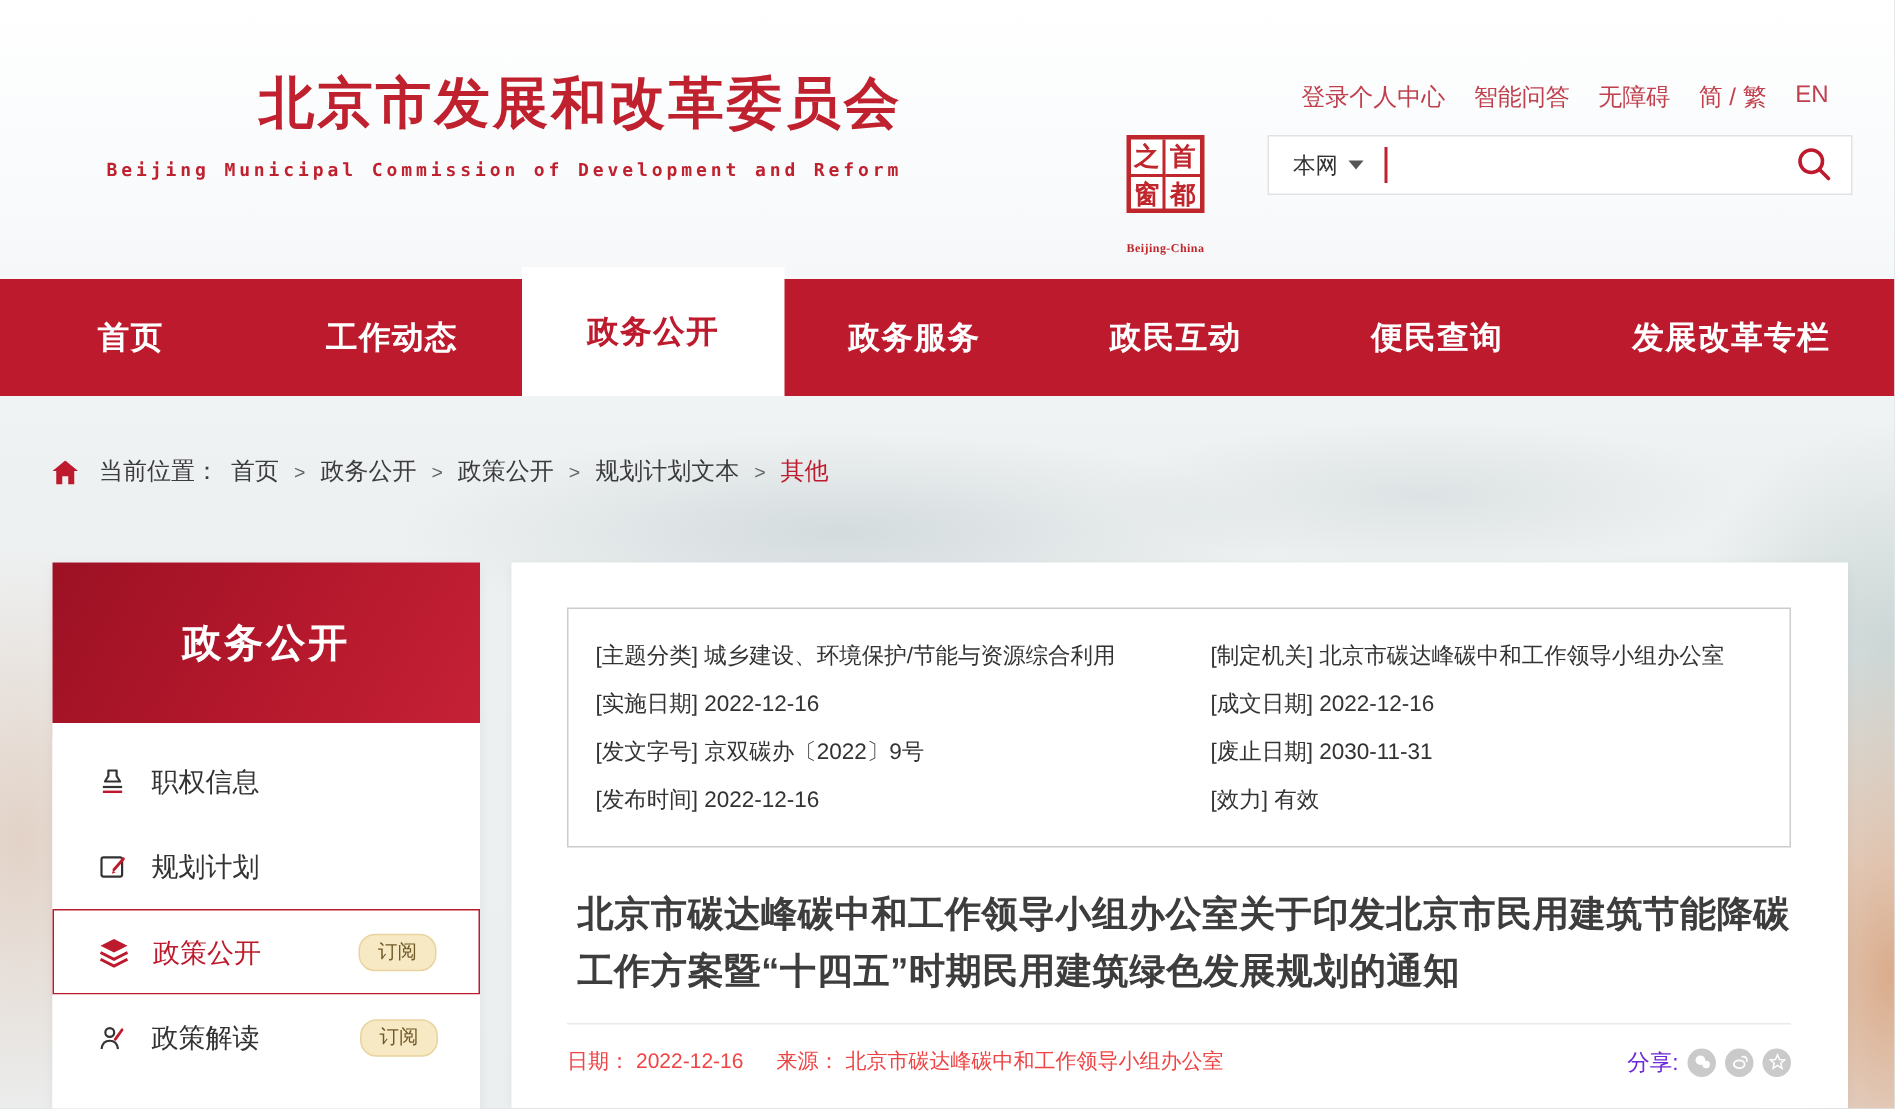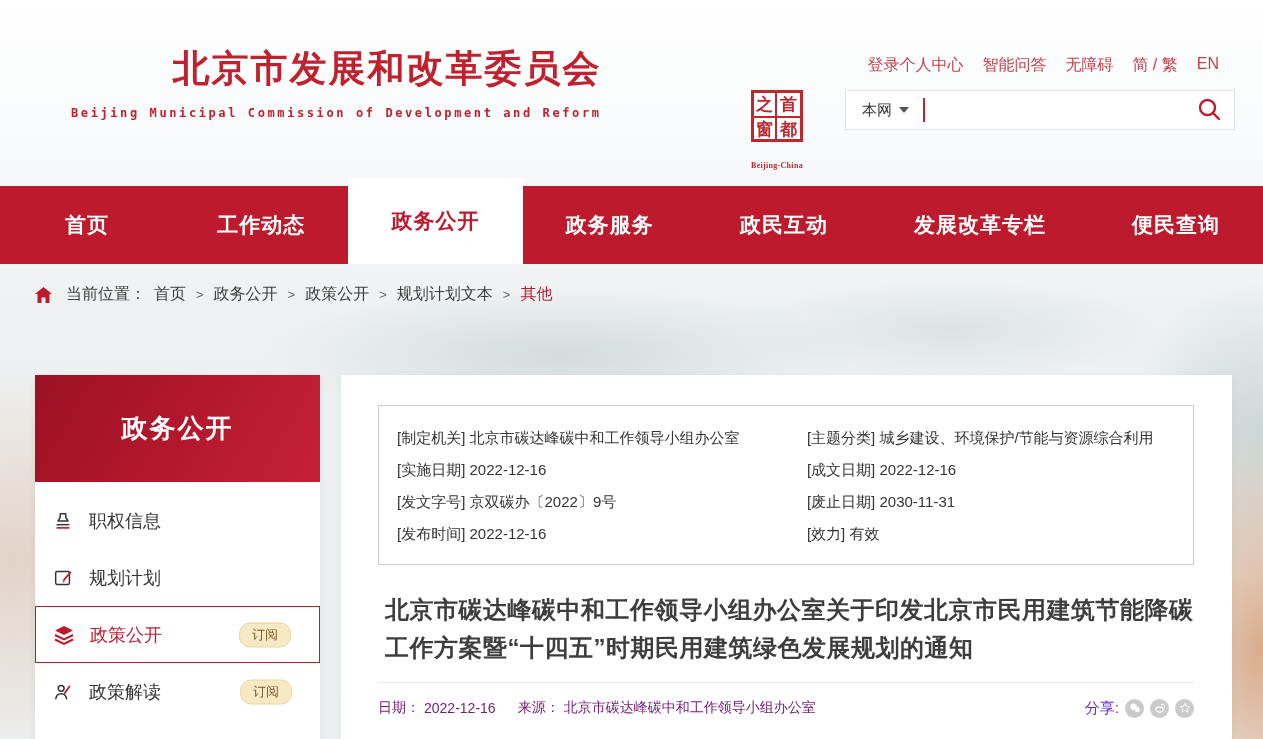--- a/index.html
+++ b/index.html
@@ -42,53 +42,53 @@
   .cursor-bar{ width:2px; height:24px; background:#c0212f; margin-left:14px; }
   .search-input{ flex:1; border:none; outline:none; height:30px; font-size:15px; background:transparent; }
   .search-btn{ background:none; border:none; cursor:pointer; display:flex; align-items:center; }
   
   .nav{ position:relative; height:78px; background:#bd1a2d; display:flex; padding:0; }
   .nav-item{ flex:1; display:flex; align-items:center; justify-content:center;
     color:#fff; font-size:21px; font-weight:bold; cursor:pointer; letter-spacing:1px; }
   .nav-item.wide{ flex:1.25; }
   .nav-item.active{ background:#fff; color:#bd1a2d; margin-top:-8px; height:86px; }
   
-  .crumb-band{ height:111px; padding:20px 0 0 35px; }
+  .crumb-band{ height:111px; padding:40px 0 0 35px; }
   .crumbs{ display:flex; align-items:center; gap:8px; font-size:16px; color:#3c3c3c; }
   .crumb{ cursor:pointer; }
   .crumb-sep{ color:#666; font-size:13px; padding:0 2px; }
   .crumb.current{ color:#bd1a2d; }
   .crumb-prefix{ color:#3c3c3c; }
   .home-ic{ margin-right:6px; display:flex; }
   
   .content{ display:flex; align-items:flex-start; padding:0 31px 0 35px; }
   .sidebar{ width:285px; background:#fff; box-shadow:0 2px 8px rgba(0,0,0,.06); }
   .side-head{ height:107px; display:flex; align-items:center; justify-content:center;
     background:linear-gradient(120deg,#9c1124 0%, #b5182c 55%, #c52136 100%);
     color:#fff; font-size:26px; font-weight:bold; letter-spacing:2px; }
   .side-list{ padding:10px 0 0; }
   .side-item{ position:relative; height:57px; display:flex; align-items:center;
-    padding-left:16px; cursor:pointer; font-size:18px; color:#333; background:#fff; }
+    padding-left:28px; cursor:pointer; font-size:18px; color:#333; background:#fff; }
   .side-item .lab{ margin-left:14px; }
   .side-item.active{ border:1px solid #bd1a2d; color:#bd1a2d; }
   .sub-pill{ position:absolute; right:28px; top:50%; transform:translateY(-50%);
     background:#f8e9c5; border:1px solid #e9d49f; border-radius:11px;
     font-size:13px; color:#6f5a28; padding:2px 12px 3px; cursor:pointer; }
   .icon-slot{ width:24px; height:24px; display:flex; align-items:center; justify-content:center; }
   
   .card{ flex:1; margin-left:21px; background:#fff; min-height:364px; box-shadow:0 2px 8px rgba(0,0,0,.05); }
   .meta-box{ margin:30px 38px 0 37px; border:1px solid #ccc; padding:16px 0 14px 18px; }
   .meta-grid{ display:grid; grid-template-columns:51.5% 48.5%; }
   .meta-cell{ font-size:15px; color:#333; line-height:32px; white-space:nowrap; overflow:hidden; }
   .meta-label{ color:#333; }
   .article-title{ margin:26px 38px 0 44px; font-size:24px; font-weight:bold; color:#3d3d3d;
     line-height:38px; letter-spacing:0.5px; }
   .title-divider{ margin:15px 38px 0 37px; border-top:1px solid #e9e9e9; }
   .date-row{ margin:0 38px 0 37px; height:50px; display:flex; align-items:center; justify-content:space-between; }
-  .date-left{ font-size:14px; color:#701a75; display:flex; gap:4px;align-items:center; }
+  .date-left{ font-size:14px; color:#ef4444; display:flex; gap:4px; }
   .date-left .src-label{ margin-left:18px; }
   .share{ display:flex; align-items:center; gap:6px; }
   .share-label{ font-size:15px; color:#6d28d9; }
   .share-circle{ width:19px; height:19px; border-radius:50%; background:#cacaca;
     display:flex; align-items:center; justify-content:center; cursor:pointer; }
 </style>
 </head>
 <body>
 
 <div class="viewport">
@@ -136,22 +136,22 @@
       </div>
     </div>
   </div>
 
   <div class="nav">
     <div class="nav-item">首页</div>
     <div class="nav-item">工作动态</div>
     <div class="nav-item active">政务公开</div>
     <div class="nav-item">政务服务</div>
     <div class="nav-item">政民互动</div>
+    <div class="nav-item">便民查询</div>
     <div class="nav-item wide">发展改革专栏</div>
-    <div class="nav-item">便民查询</div>
   </div>
 
   <div class="crumb-band">
     <div class="crumbs">
       <span class="home-ic">
         <svg width="17" height="16" viewBox="0 0 17 16">
           <path d="M8.5 0 L17 7 H14.5 V16 H10.5 V10.5 H6.5 V16 H2.5 V7 H0 Z" fill="#bd1a2d"></path>
         </svg>
       </span>
       <span class="crumb-prefix">当前位置：</span>
@@ -230,26 +230,26 @@
         </div>
 
       </div>
     </div>
 
     <div class="card">
 
       <div class="meta-box">
         <div class="meta-grid">
           <div class="meta-cell">
+            <span class="meta-label">[主题分类]</span>
+            <span>城乡建设、环境保护/节能与资源综合利用</span>
+          </div>
+          <div class="meta-cell">
             <span class="meta-label">[制定机关]</span>
             <span>北京市碳达峰碳中和工作领导小组办公室</span>
-          </div>
-          <div class="meta-cell">
-            <span class="meta-label">[主题分类]</span>
-            <span>城乡建设、环境保护/节能与资源综合利用</span>
           </div>
           <div class="meta-cell">
             <span class="meta-label">[实施日期]</span>
             <span>2022-12-16</span>
           </div>
           <div class="meta-cell">
             <span class="meta-label">[成文日期]</span>
             <span>2022-12-16</span>
           </div>
           <div class="meta-cell">

